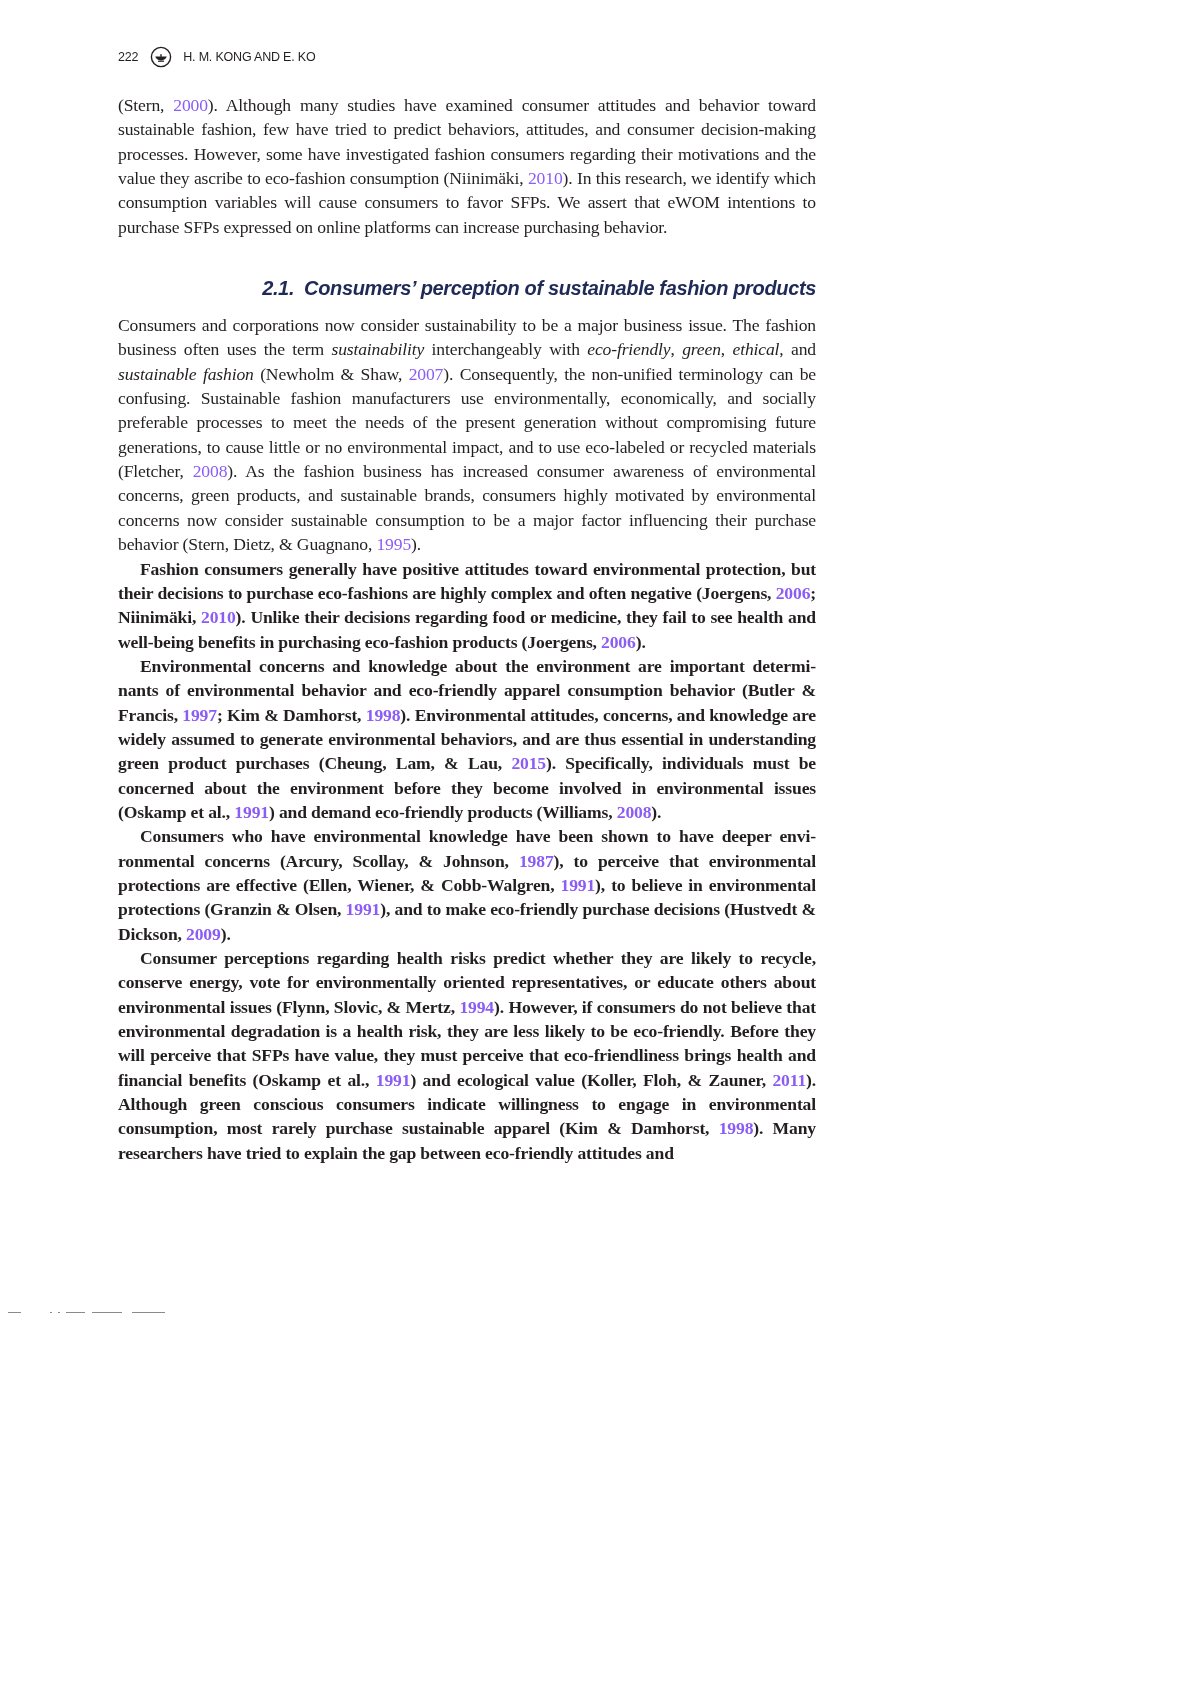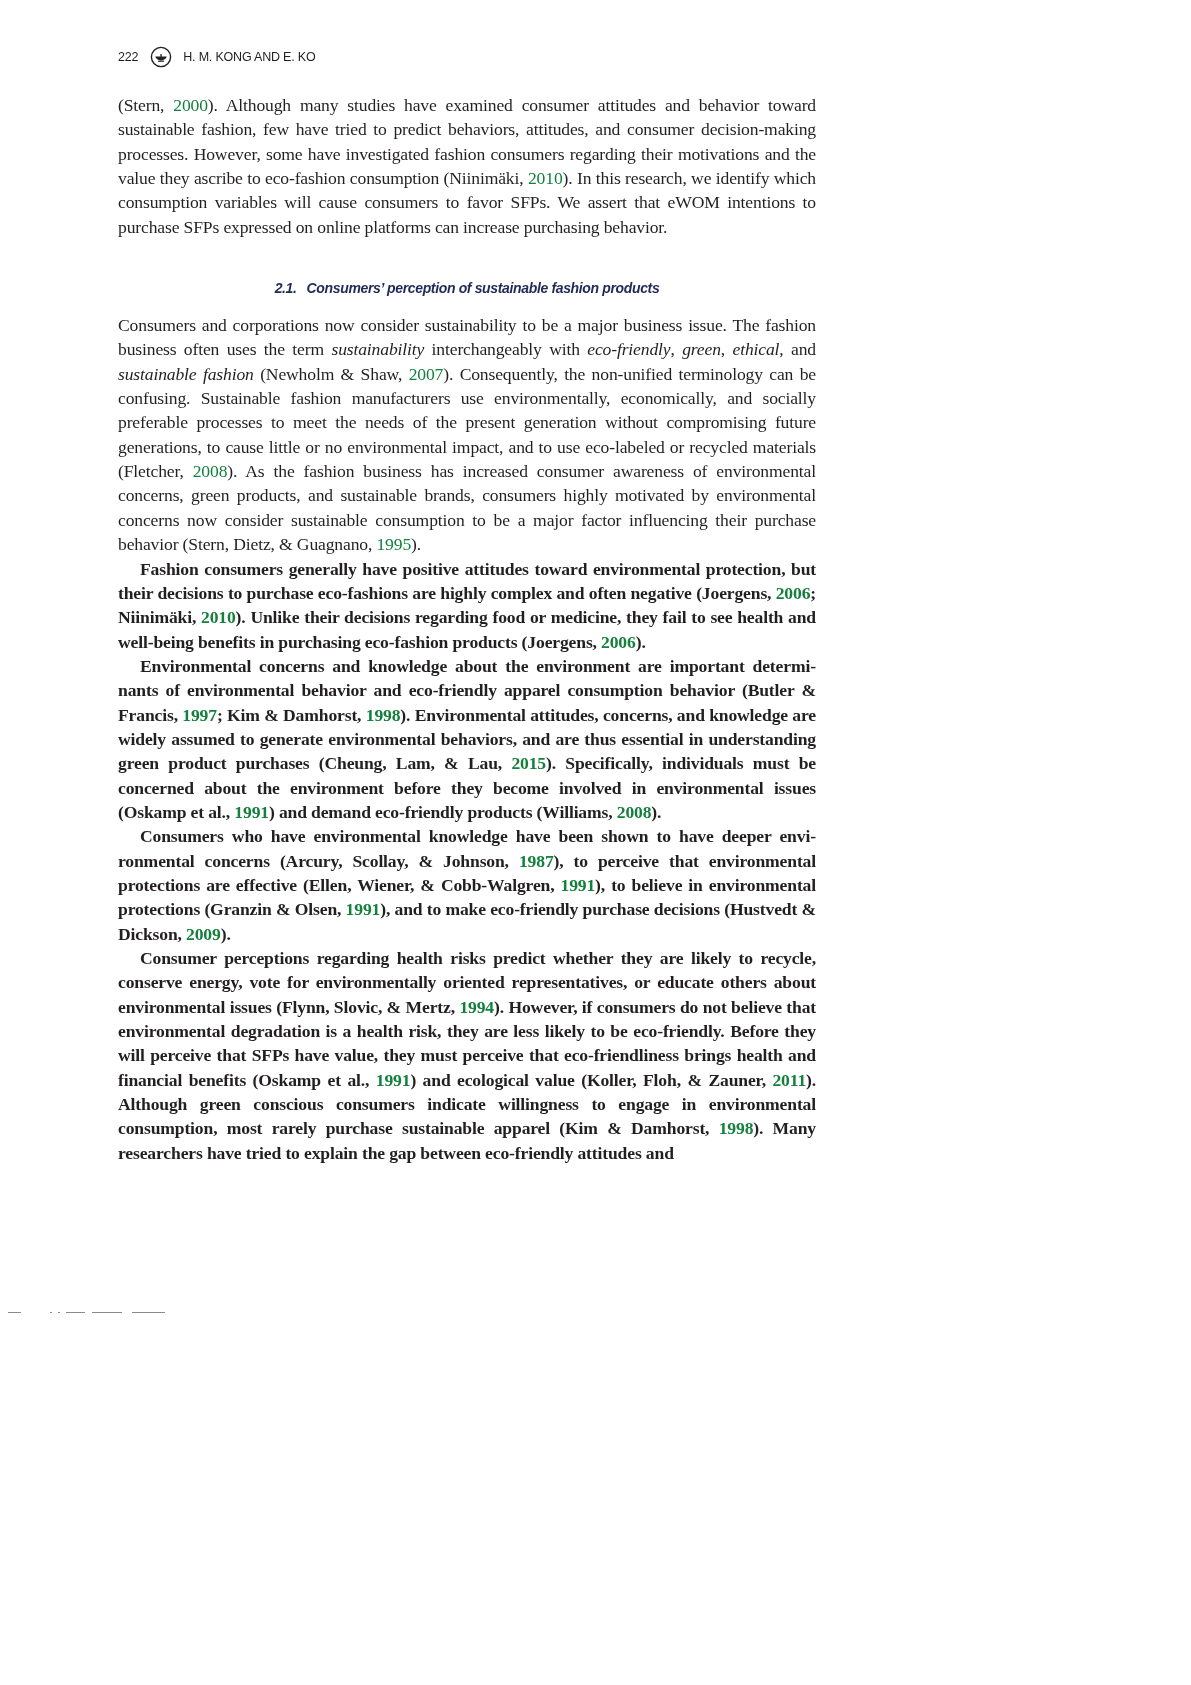--- a/index.html
+++ b/index.html
@@ -16,24 +16,24 @@
   .column {
     position: absolute; left: 118px; top: 93px; width: 698px;
     font-family: "Liberation Serif", serif; font-size: 17.6px; line-height: 24.35px;
     color: #231f20; text-align: justify; letter-spacing: -0.15px;
   }
   .column p { margin: 0; hyphens: manual; }
   .column p.indent { text-indent: 22px; font-weight: bold; }
   .heading {
     margin: 38px 0 14px 0;
     font-family: "Liberation Sans", sans-serif; font-weight: bold; font-style: italic;
-    font-size: 14px; line-height: 22px; color: #1f2a57; text-align: center; letter-spacing: -0.35px;
+    font-size: 20px; line-height: 22px; color: #1f2a57; text-align: right; letter-spacing: -0.35px;
   }
   .heading .num { margin-right: 10px; }
-  a.cite { color: #15803d; text-decoration: none; }
+  a.cite { color: #8b5cf6; text-decoration: none; }
   em { }
   .footer-rules { position: absolute; top: 1312px; left: 0; height: 2px; width: 200px; }
   .footer-rules span { position: absolute; top: 0; height: 1px; background: #8a8a8a; }
 </style>
 </head>
 <body>
 
 <div class="running-head">
   <span class="page-num">222</span>
   <span class="logo">

